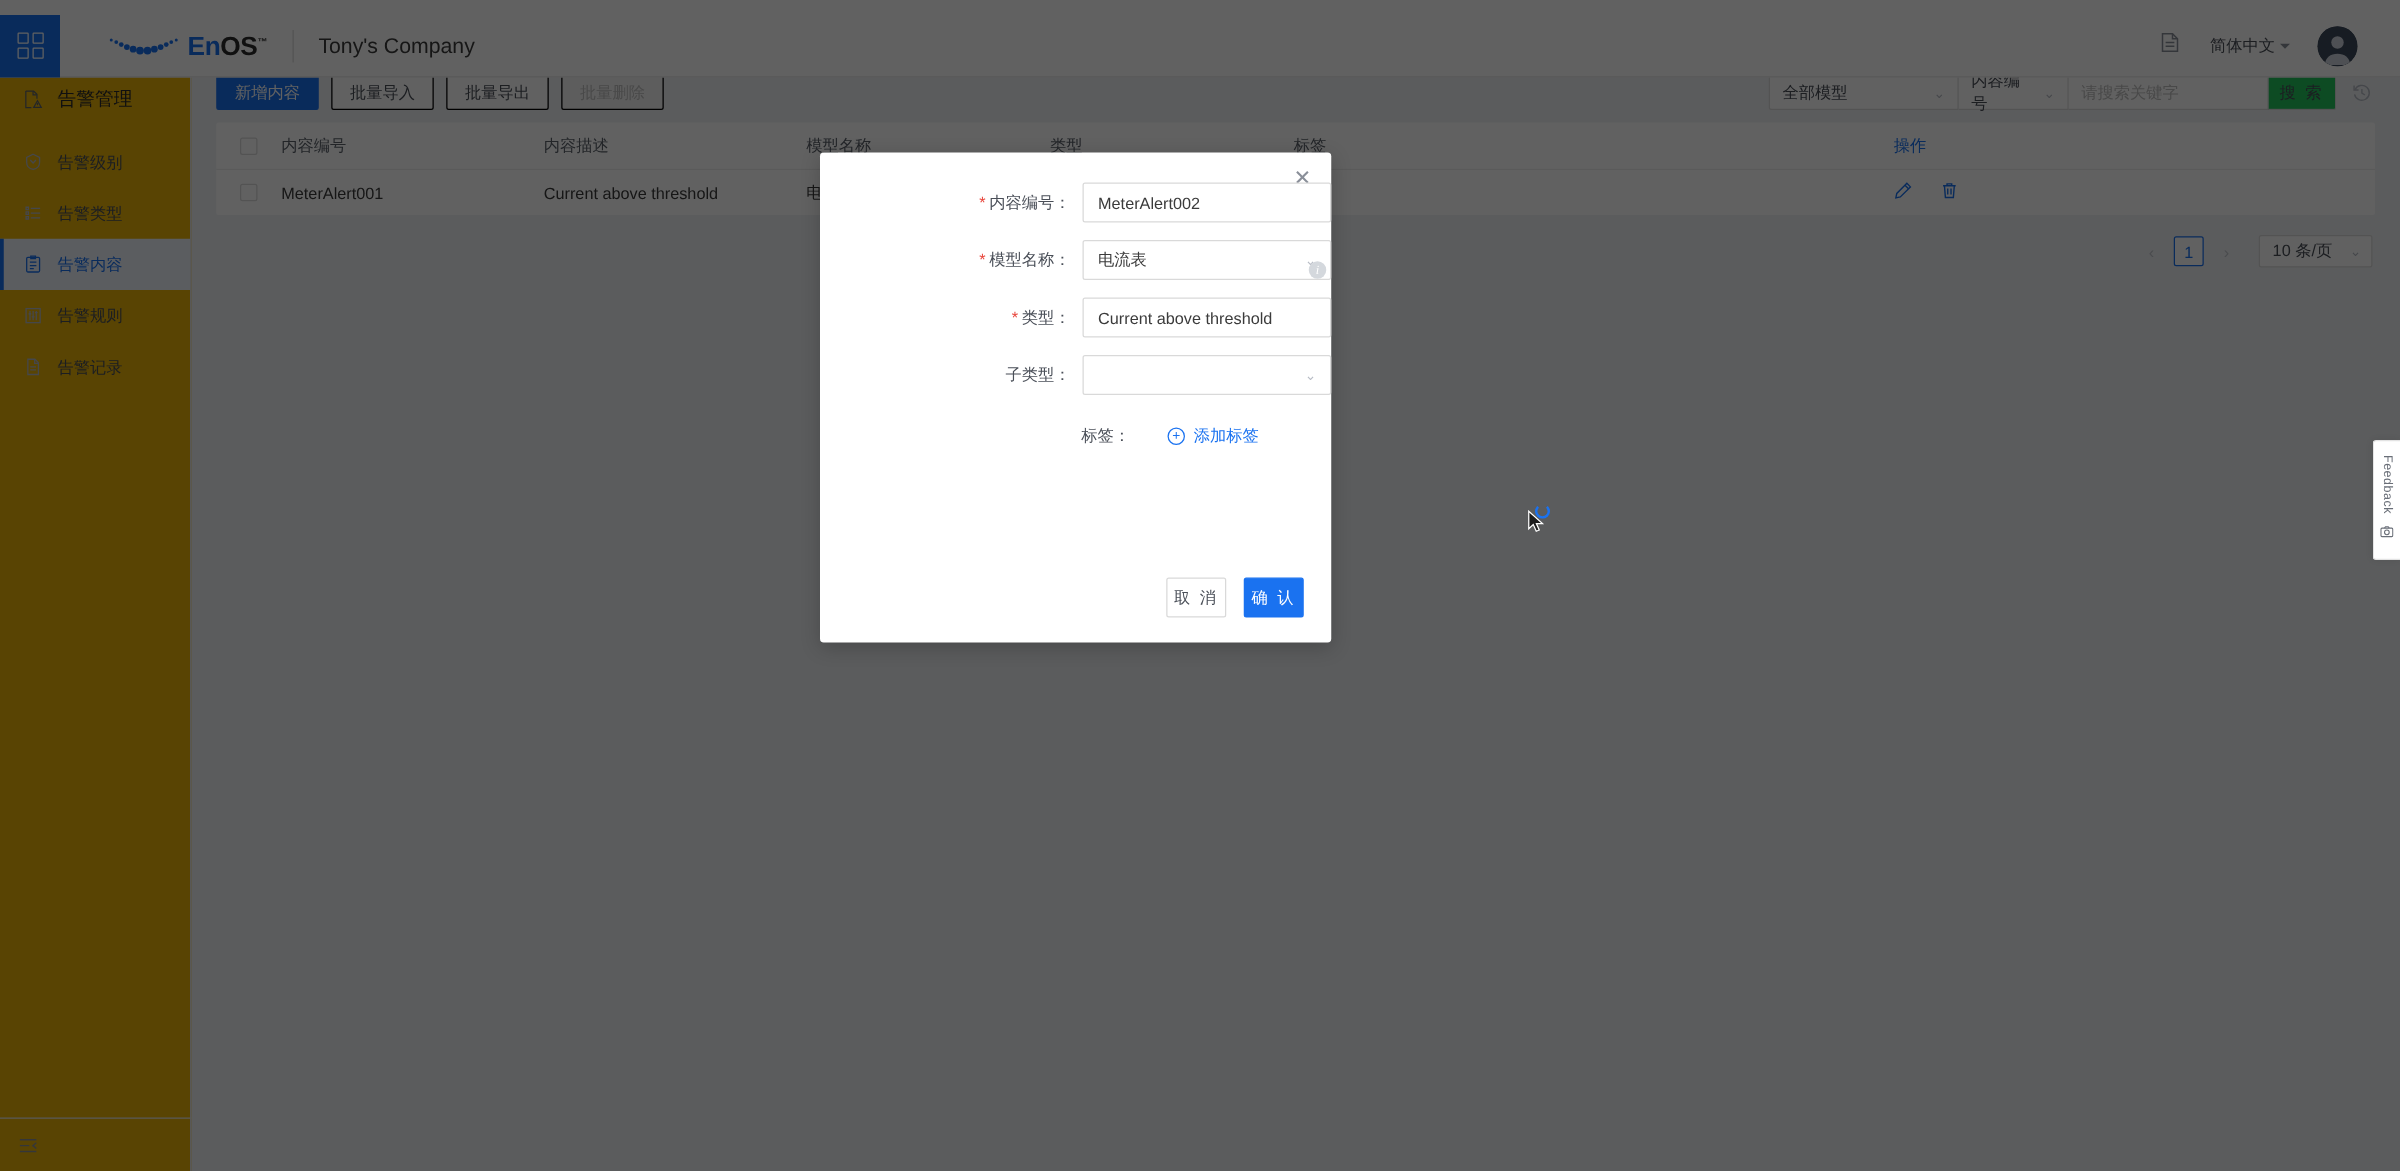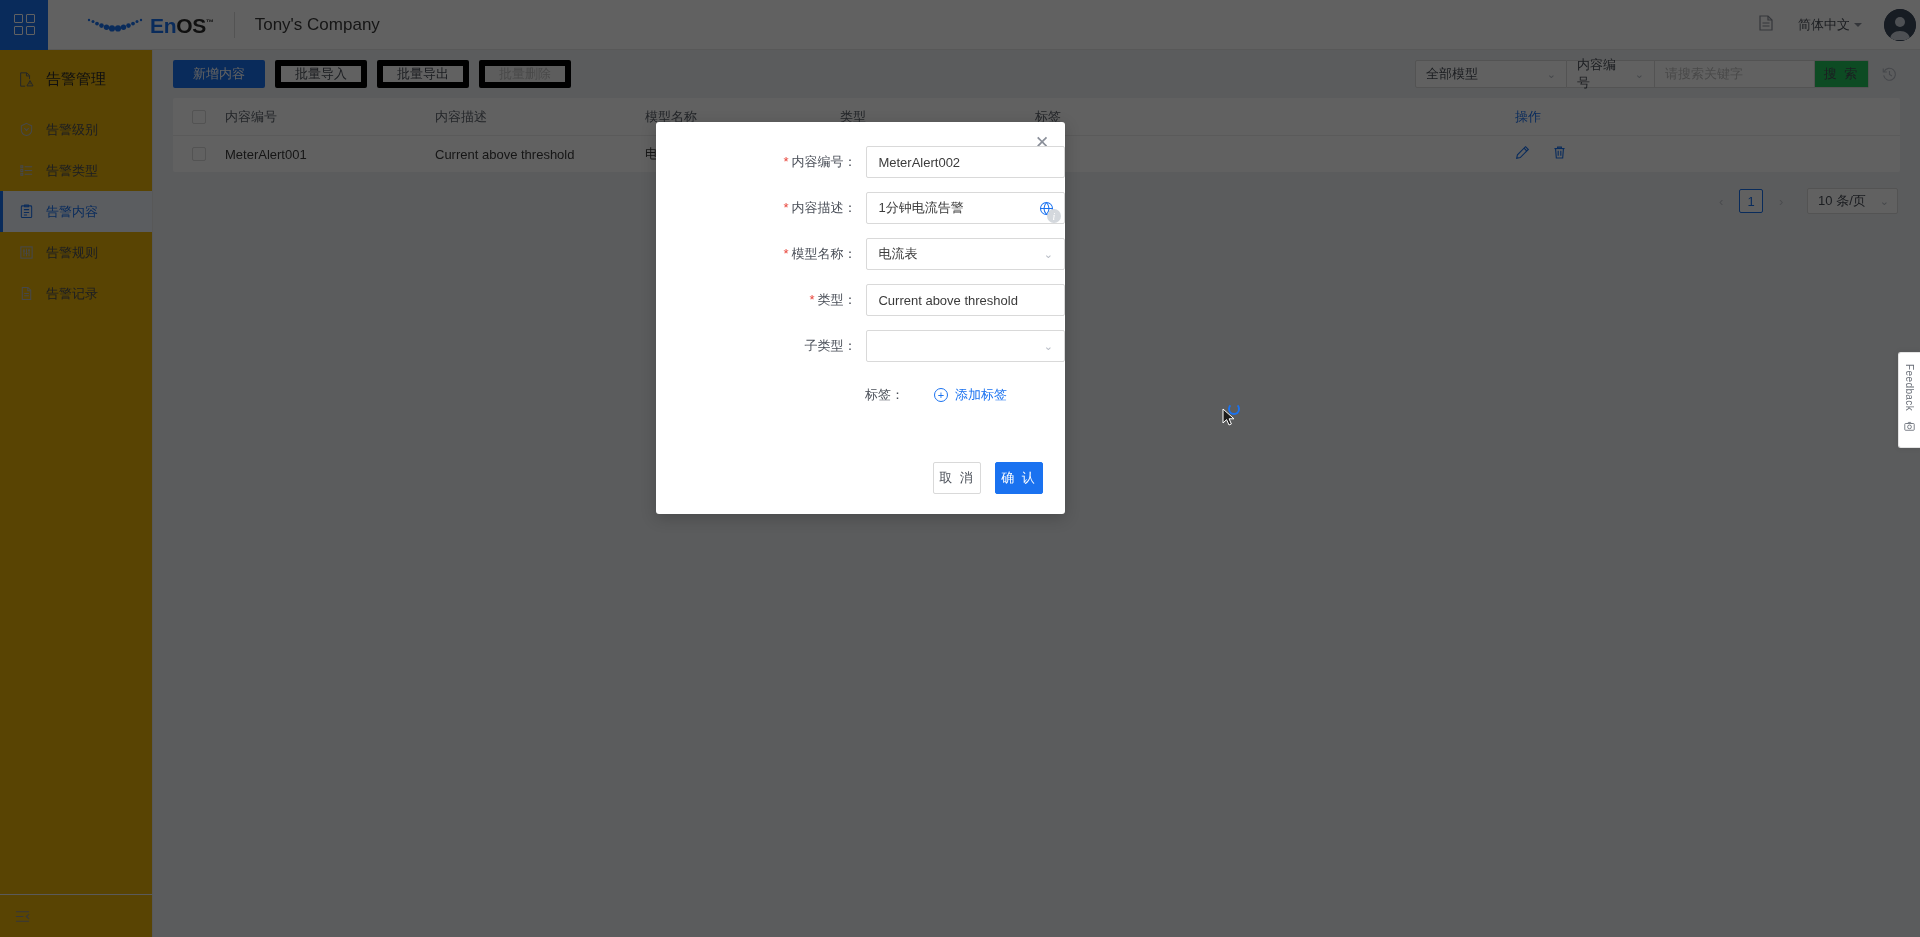--- a/index.html
+++ b/index.html
@@ -6,40 +6,40 @@
   html, body {
     width: 1920px; height: 937px;
     font-family: "Liberation Sans", sans-serif;
     background: #ffffff;
     overflow: hidden;
   }
   .app { position: relative; width: 1920px; height: 937px; }
 
   
   .topbar {
-    position: absolute; top: 0; left: 0; width: 1920px; height: 50px;
+    position: absolute; top: 12px; left: 0; width: 1920px; height: 50px;
     background: #ffffff; display: flex; align-items: center;
     border-bottom: 1px solid #e8e8e8; z-index: 5;
   }
   .grid-launcher {
     width: 48px; height: 50px; background: #1a72f0;
     display: flex; align-items: center; justify-content: center; cursor: pointer;
   }
   .grid-launcher .sq { display: grid; grid-template-columns: 9px 9px; grid-template-rows: 9px 9px; gap: 3px; }
   .grid-launcher .sq i { border: 1.6px solid #fff; border-radius: 1px; display: block; }
   .brand { display: flex; align-items: center; margin-left: 38px; }
   .brand-logo { display: flex; align-items: flex-end; height: 26px; }
   .swoosh { margin-right: 6px; }
   .brand-text { font-size: 21px; font-weight: bold; letter-spacing: -0.3px; }
   .brand-text .en { color: #1a72f0; }
   .brand-text .os { color: #2b2b2b; }
   .brand-tm { font-size: 8px; color: #2b2b2b; vertical-align: super; }
   .divider-v { width: 1px; height: 26px; background: #d9d9d9; margin: 0 20px; }
   .company { font-size: 17px; color: #3b3b3b; }
-  .topbar-right { margin-left: auto; display: flex; align-items: center; gap: 22px; padding-right: 4px; }
+  .topbar-right { margin-left: auto; display: flex; align-items: center; gap: 22px; padding-right: 34px; }
   .doc-icon { color: #8a8f99; cursor: pointer; }
   .lang { font-size: 13px; color: #4a4f58; cursor: pointer; display: flex; align-items: center; gap: 4px; }
   .caret-d { width: 0; height: 0; border-left: 4px solid transparent; border-right: 4px solid transparent; border-top: 4px solid #8a8f99; }
   .avatar {
     width: 32px; height: 32px; border-radius: 50%;
     background: #3d4a5c; display: flex; align-items: flex-end; justify-content: center;
     overflow: hidden; cursor: pointer;
   }
 
   
@@ -66,21 +66,21 @@
   }
 
   
   .content {
     position: absolute; top: 50px; left: 153px; width: 1767px; height: 887px;
     background: #f0f2f5;
   }
   .toolbar { height: 48px; display: flex; align-items: center; padding: 0 22px 0 20px; }
   .btn {
     height: 28px; min-width: 78px; padding: 0 14px; font-size: 13px;
-    border: 6px solid #000000; background: #fff; color: #4a4f58;
+    border: 1px solid #000000; background: #fff; color: #4a4f58;
     border-radius: 2px; cursor: pointer; margin-right: 10px;
     display: inline-flex; align-items: center; justify-content: center;
     font-family: "Liberation Sans", sans-serif;
   }
   .btn.primary { background: #1a72f0; border-color: #1a72f0; color: #fff; }
   .btn.disabled { color: #bfbfbf; background: #f5f5f5; cursor: not-allowed; }
   .toolbar-right { margin-left: auto; display: flex; align-items: center; }
   .sel {
     height: 28px; border: 1px solid #d9d9d9; background: #fff; font-size: 13px; color: #4a4f58;
     display: flex; align-items: center; padding: 0 10px; cursor: pointer; gap: 8px;
@@ -419,35 +419,20 @@
 
       <div class="frow">
         <div class="flabel">
           <span class="req">*</span><span>内容编号：</span>
         </div>
         <div class="fctl">
           <span>MeterAlert002</span>
         </div>
       </div>
 
-      <div class="frow">
-        <div class="flabel">
-          <span class="req">*</span><span>内容描述：</span>
-        </div>
-        <div class="fctl">
-          <span>1分钟电流告警</span>
-          <span class="trans-ico">
-            <svg width="15" height="15" viewBox="0 0 16 16" fill="none" stroke="currentColor" stroke-width="1.1">
-              <circle cx="8" cy="8" r="6.4"></circle>
-                <path d="M1.6 8h12.8"></path>
-              <path d="M8 1.6c1.8 2 2.7 4 2.7 6.4S9.8 12.4 8 14.4C6.2 12.4 5.3 10.4 5.3 8S6.2 3.6 8 1.6z"></path>
-            </svg>
-          </span>
-        </div>
-      </div>
 
       <div class="frow">
         <div class="flabel">
           <span class="req">*</span><span>模型名称：</span>
         </div>
         <div class="fctl select">
           <span>电流表</span>
           <span class="chev">⌄</span>
         </div>
       </div>

